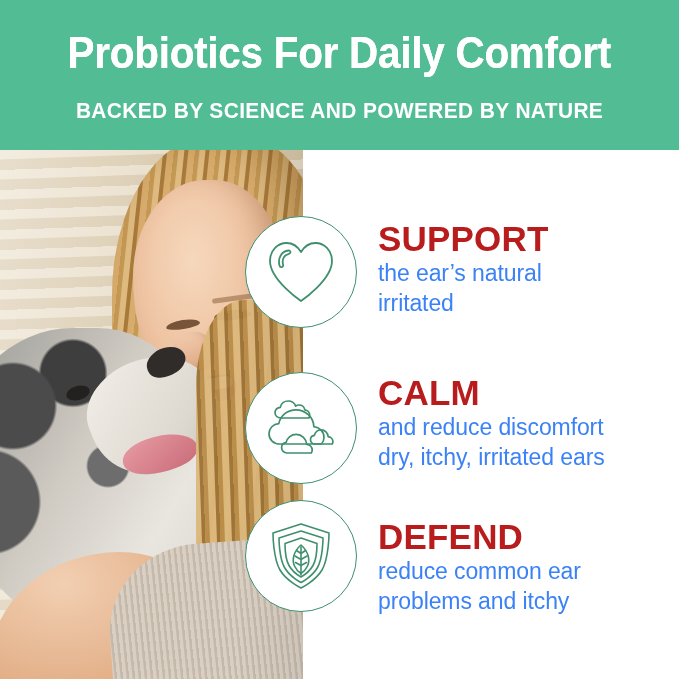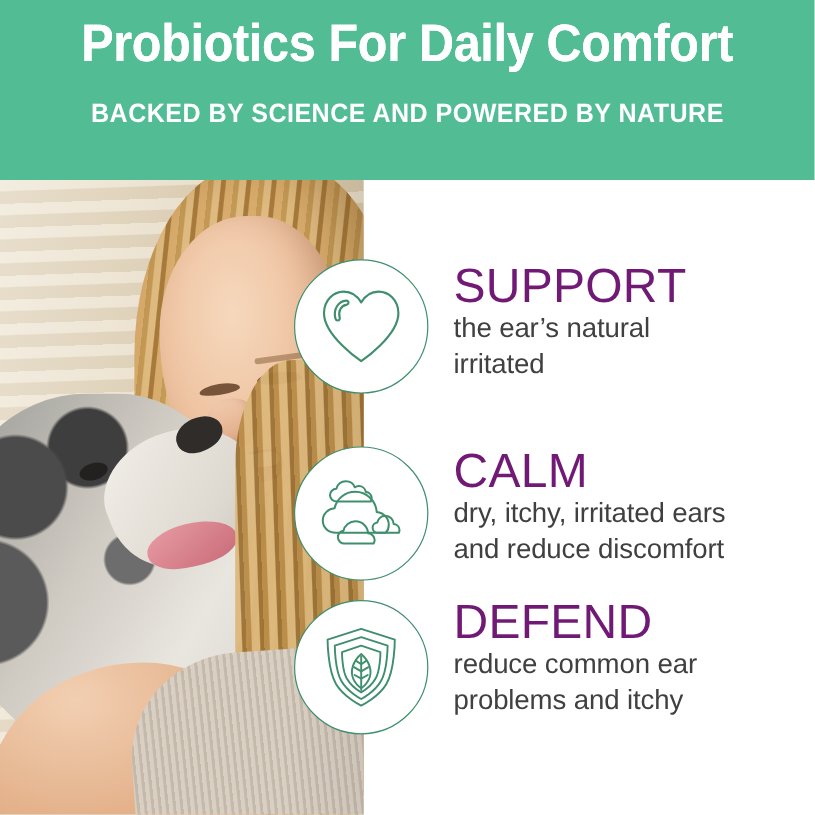--- a/index.html
+++ b/index.html
@@ -11,21 +11,21 @@
   }
   #infographic{
     position:relative;width:679px;height:679px;overflow:hidden;background:#ffffff;
   }
 
   
   .header{
     position:absolute;left:0;top:0;width:679px;height:150px;
     background:#52bd95;
     display:flex;flex-direction:column;align-items:center;justify-content:flex-start;
-    box-sizing:border-box;padding-top:12px;
+    box-sizing:border-box;padding-top:28px;
   }
   .header-title{
     color:#ffffff;
     font-family:"Liberation Sans Narrow","Liberation Sans",sans-serif;
     font-weight:bold;
     font-size:44px;
     line-height:50px;
     letter-spacing:-0.3px;
     transform:scaleX(0.92);
     transform-origin:center top;
@@ -188,43 +188,43 @@
     border:1.6px solid #3f8f6d;
     box-sizing:border-box;
     display:flex;align-items:center;justify-content:center;
   }
   .feature-icon svg{display:block;}
   .feature-text{
     position:absolute;left:378px;top:0;width:292px;
   }
   .feature-head{
     margin:0;
-    color:#701a75;
+    color:#b91c1c;
     font-family:"Liberation Sans",sans-serif;
-    font-weight:normal;
-    font-size:40px;
+    font-weight:bold;
+    font-size:35px;
     line-height:38px;
     letter-spacing:0.2px;
   }
   .feature-body{
     margin:0;
-    color:#404040;
+    color:#3b82f6;
     font-family:"Liberation Sans",sans-serif;
     font-weight:normal;
     font-size:23px;
     line-height:30px;
     letter-spacing:-0.1px;
   }
   
   #feature-support{top:66px;}
   #feature-calm{top:222px;}
   #feature-defend{top:350px;}
   #feature-support  .feature-text{top:4px;}
   #feature-calm     .feature-text{top:2px;}
-  #feature-defend   .feature-text{top:0;}
+  #feature-defend   .feature-text{top:18px;}
 </style>
 </head>
 <body>
 
 <div id="infographic">
 
   <div class="header">
     <h1 class="header-title">Probiotics For Daily Comfort</h1>
     <p class="header-sub">BACKED BY SCIENCE AND POWERED BY NATURE</p>
   </div>
@@ -280,22 +280,22 @@
             <path d="M17 47 C10.5 47 6 42.6 6 36.8 C6 31.3 10.3 26.9 15.8 26.6 C17.4 18.6 24.6 12.8 33 12.8 C42.6 12.8 50.4 20.3 50.9 29.7 C56.6 30.2 61 34.8 61 40.4 C61 43 60 45.3 58.4 47 Z"></path>
 
             <path d="M52 47 C49.5 47 47.5 45.1 47.5 42.7 C47.5 40.5 49.2 38.7 51.4 38.4 C52 35.2 54.8 32.9 58.1 32.9 C61.9 32.9 65 35.9 65.1 39.6 C67.8 39.9 69.9 42 69.9 44.6 C69.9 45.5 69.7 46.3 69.3 47 Z"></path>
 
             <path d="M24 56 C21 56 18.6 53.6 18.6 50.7 C18.6 48 20.6 45.8 23.2 45.4 C24.2 40.8 28.3 37.4 33.2 37.4 C38.8 37.4 43.4 41.8 43.7 47.3 C46.8 47.6 49.2 50.1 49.2 53.1 C49.2 54.2 48.9 55.2 48.3 56 Z"></path>
           </svg>
         </span>
       </div>
       <div class="feature-text">
         <p class="feature-head">CALM</p>
+        <p class="feature-body">and reduce discomfort</p>
         <p class="feature-body">dry, itchy, irritated ears</p>
-        <p class="feature-body">and reduce discomfort</p>
       </div>
     </div>
 
     <div class="feature" id="feature-defend">
       <div class="feature-icon">
         <span>
           <svg width="72" height="72" viewBox="0 0 72 72" fill="none" stroke="#3f8f6d" stroke-width="1.6" stroke-linecap="round" stroke-linejoin="round">
 
             <path d="M36 4 L64 13 C64 13 64 38 57 50 C50.5 61 36 68 36 68 C36 68 21.5 61 15 50 C8 38 8 13 8 13 Z"></path>
 

